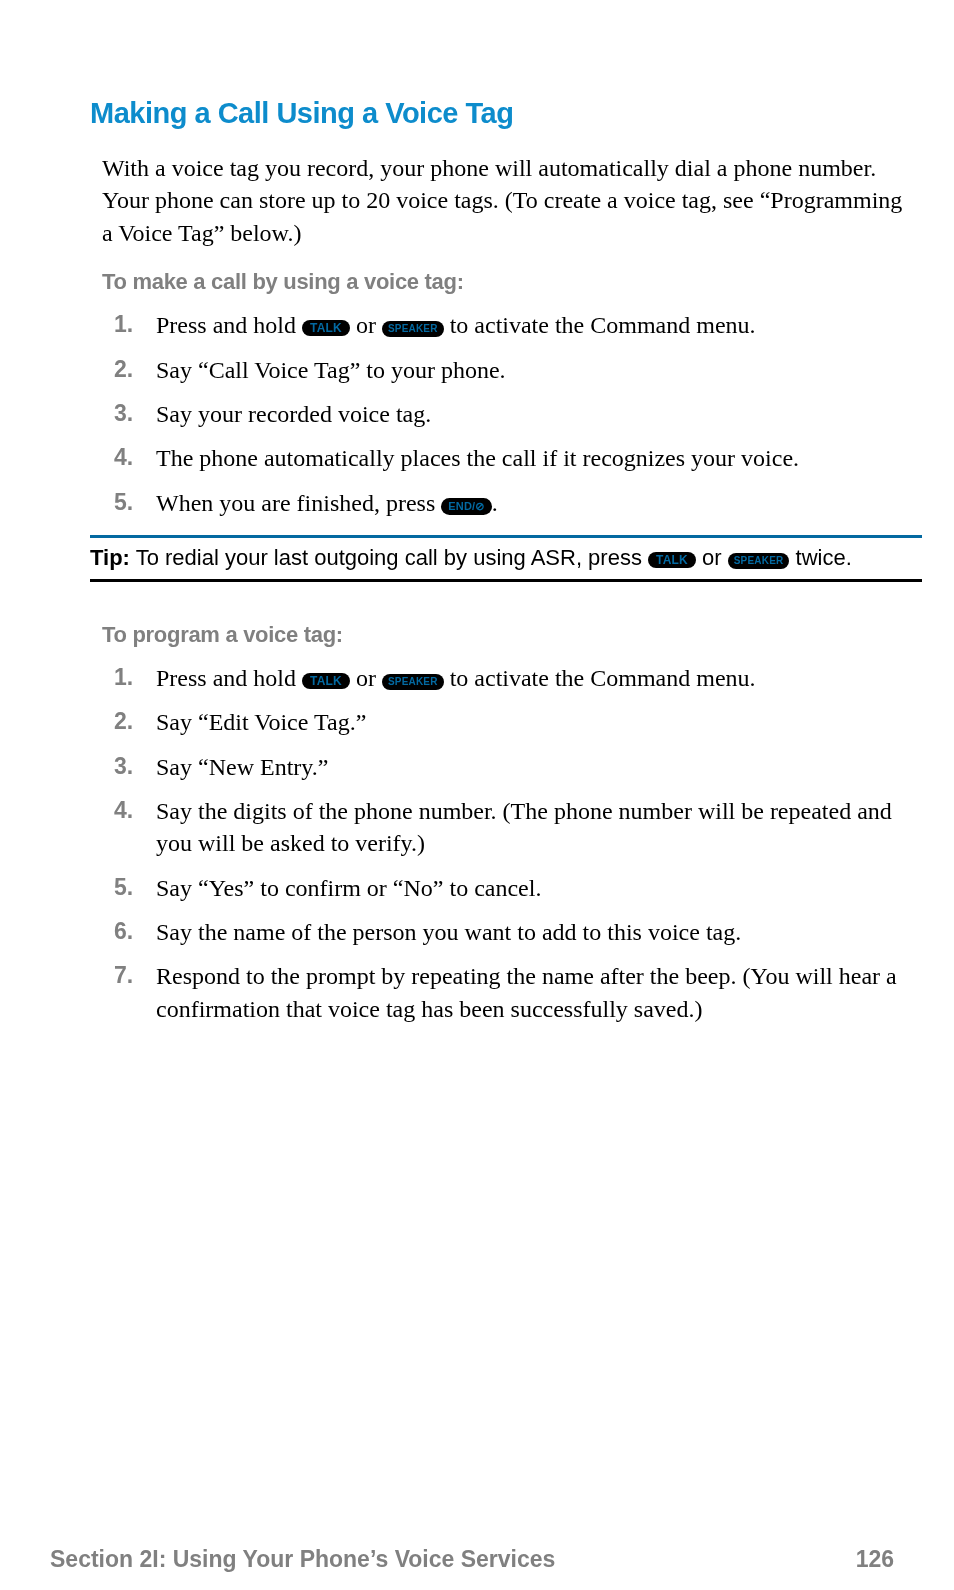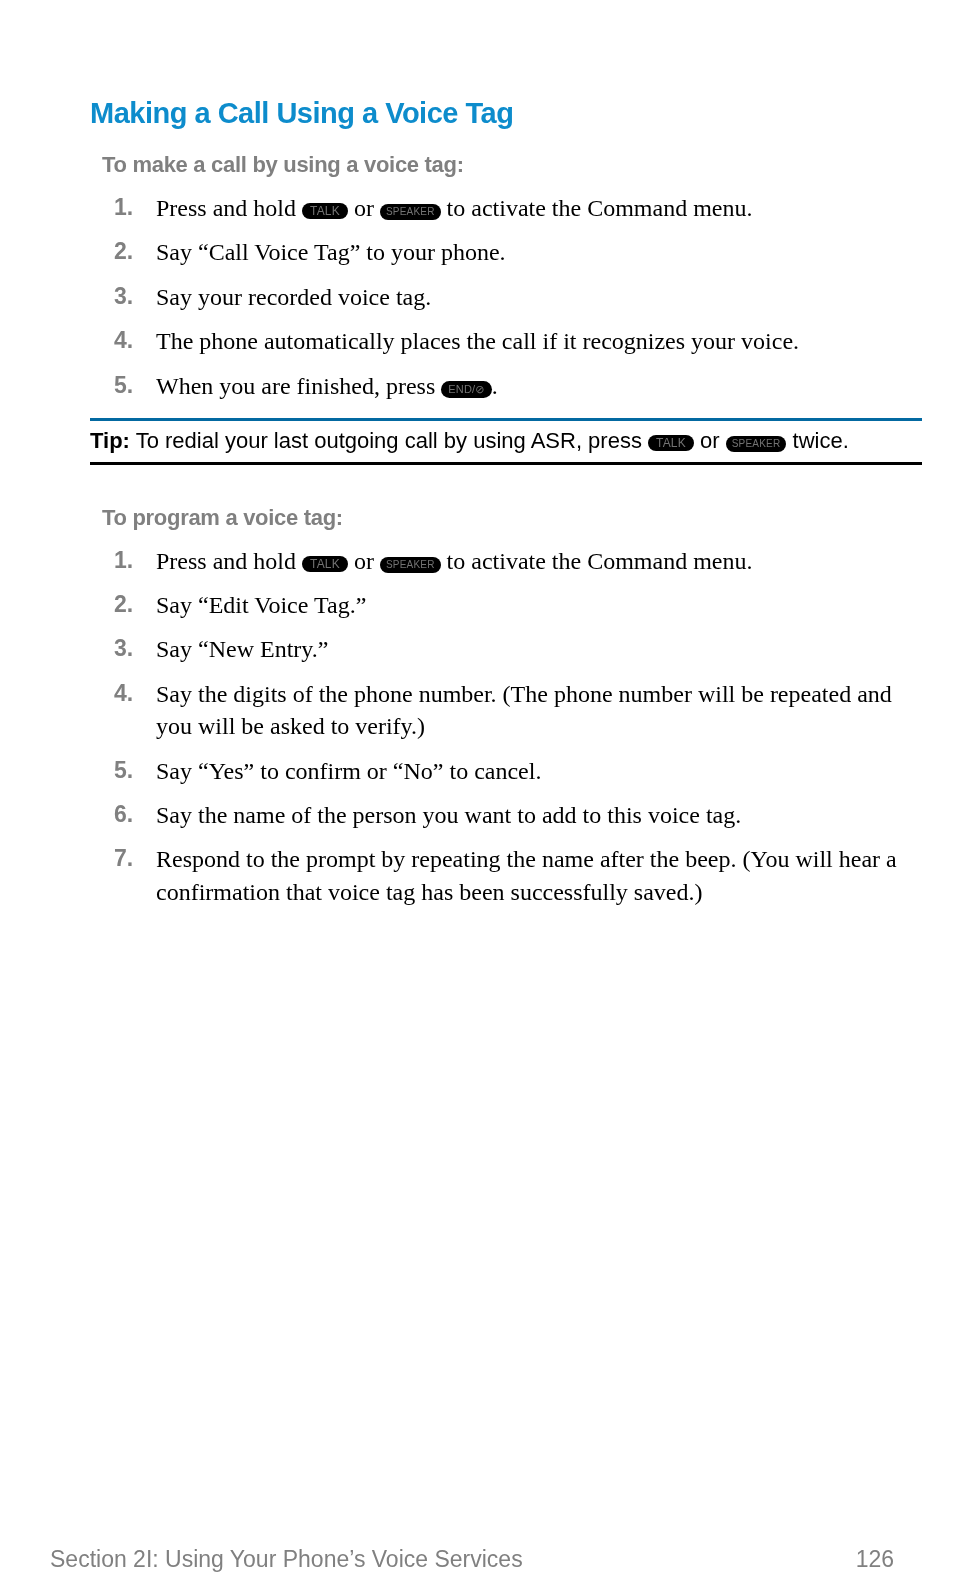--- a/index.html
+++ b/index.html
@@ -60,23 +60,23 @@
     left: 12px;
     top: 0;
     font-family: "Helvetica Neue", Helvetica, Arial, sans-serif;
     font-weight: 700;
     color: #808080;
     font-size: 23px;
   }
   .key-btn {
     display: inline-block;
     background: #000;
-    color: #737373;
+    color: #0369a1;
     font-family: "Helvetica Neue", Helvetica, Arial, sans-serif;
-    font-weight: 400;
+    font-weight: 700;
     border-radius: 999px;
     padding: 2px 8px 2px 8px;
     line-height: 1;
     vertical-align: 1px;
     letter-spacing: 0.2px;
   }
   .key-btn.k-talk { font-size: 12px; }
   .key-btn.k-speaker { font-size: 10px; padding: 3px 6px; }
   .key-btn.k-end { font-size: 11px; padding: 3px 7px; }
   .tip-box {
@@ -93,33 +93,34 @@
     font-weight: 800;
   }
   .footer {
     position: absolute;
     left: 50px;
     right: 60px;
     bottom: 44px;
     display: flex;
     justify-content: space-between;
     font-family: "Helvetica Neue", Helvetica, Arial, sans-serif;
-    font-weight: 400;
+    font-weight: 700;
     color: #808080;
     font-size: 23px;
   }
   .sect2 { margin-top: 4px; }
 </style>
 </head>
 <body>
 
 <div class="page">
 
   <h2 class="section-heading">Making a Call Using a Voice Tag</h2>
 
+  <p class="intro">With a voice tag you record, your phone will automatically dial a phone number. Your phone can store up to 20 voice tags. (To create a voice tag, see “Programming a Voice Tag” below.)</p>
 
   <p class="subhead">To make a call by using a voice tag:</p>
 
   <ol class="steps">
     <li>
       <span>Press and hold </span><span class="key-btn k-talk">TALK</span><span> or </span><span class="key-btn k-speaker">SPEAKER</span><span> to activate the Command menu.</span>
     </li>
     <li>Say “Call Voice Tag” to your phone.</li>
     <li>Say your recorded voice tag.</li>
     <li>The phone automatically places the call if it recognizes your voice.</li>

